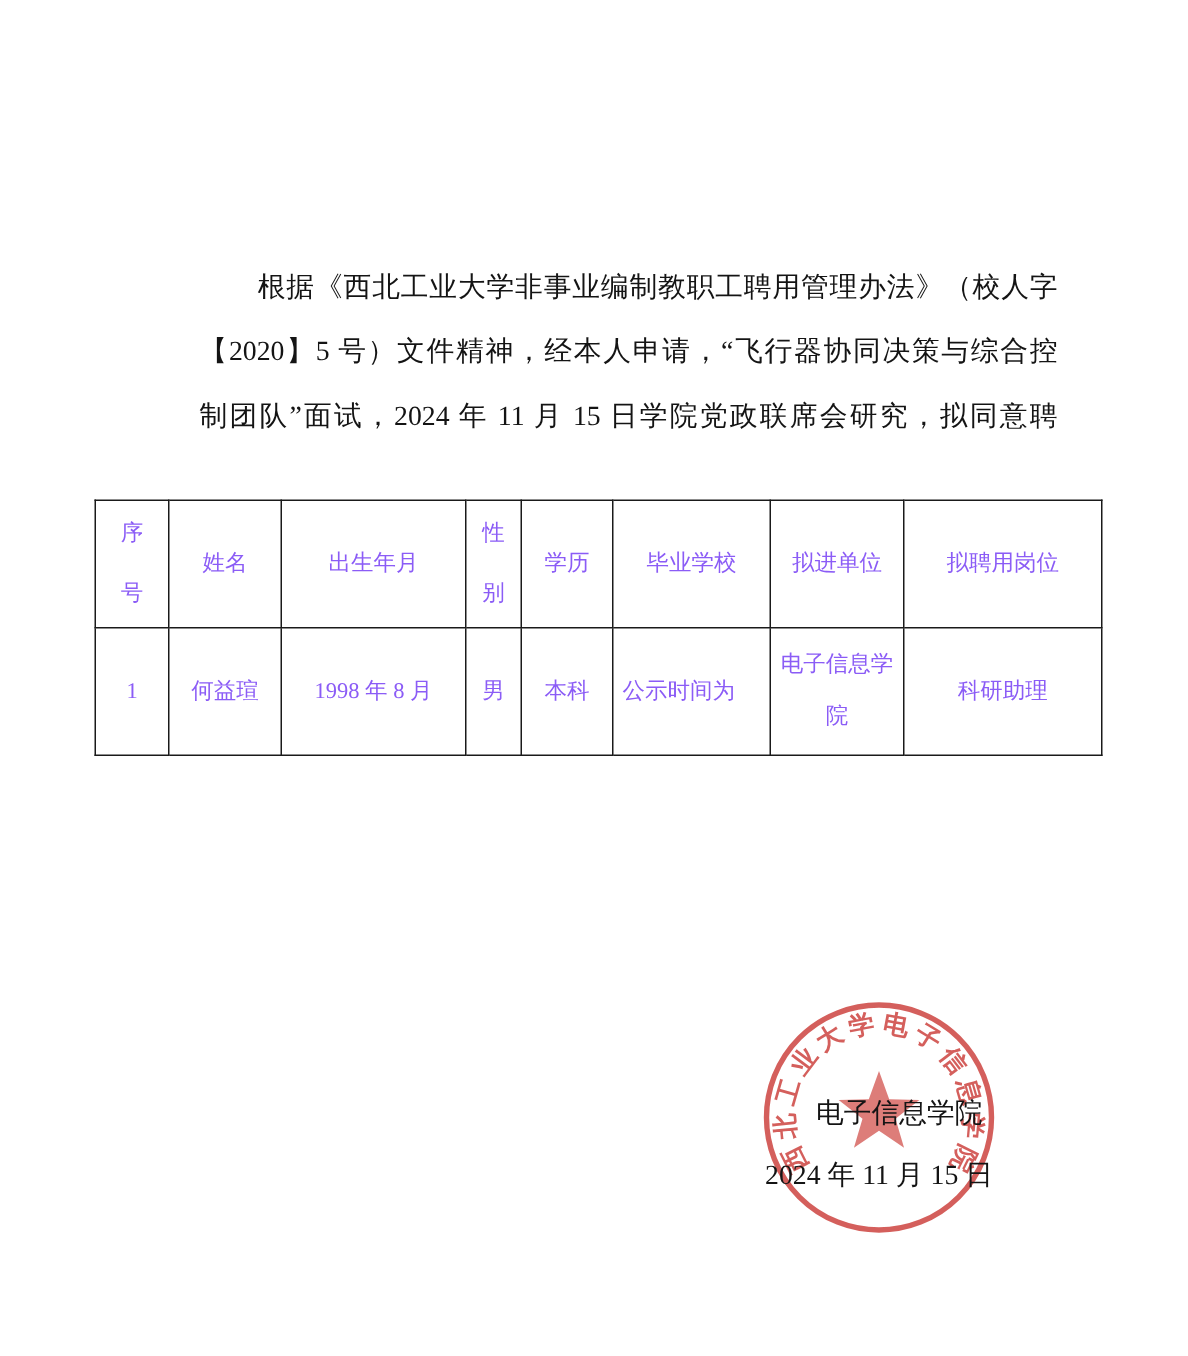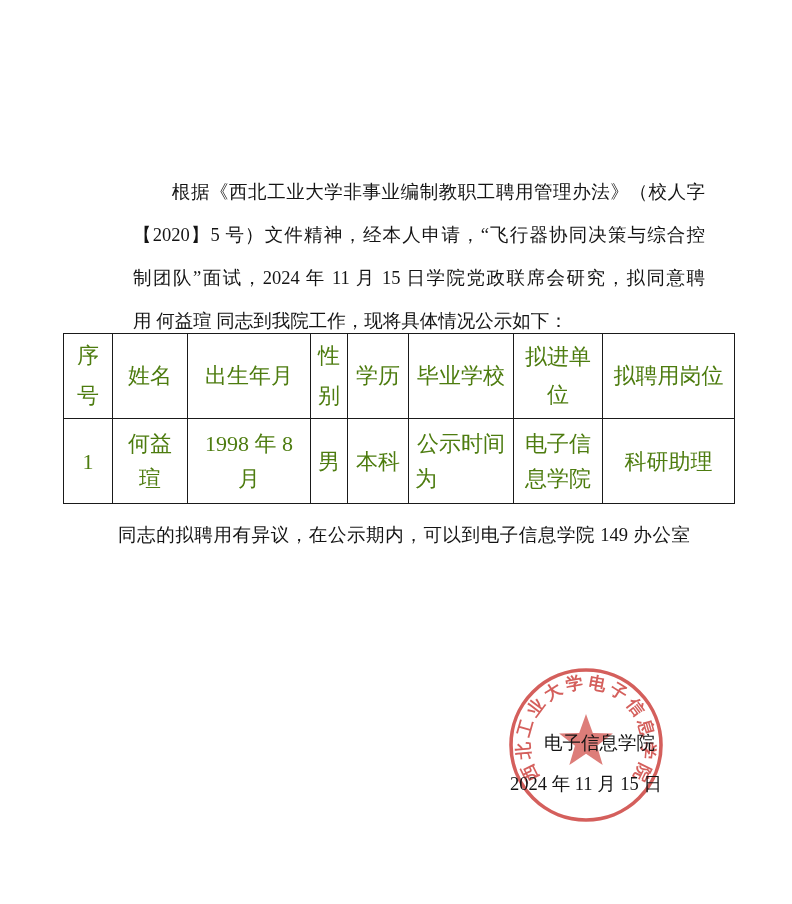--- a/index.html
+++ b/index.html
@@ -38,22 +38,22 @@
   .para .pline.indent { text-indent: 2.1em; }
   #para1 { top: 171px; margin-left: 15px; }
   #para2 { top: 514px; }
 
   table.notice-table {
     position: absolute;
     left: 63px; top: 333px;
     width: 671px;
     border-collapse: collapse;
     table-layout: fixed;
-    font-size: 22px;
-    color: #4d7c0f;
+    font-size: 15px;
+    color: #8b5cf6;
     padding-left: 27px;
   }
   table.notice-table th, table.notice-table td {
     border: 1.5px solid #1a1a1a;
     font-weight: normal;
     text-align: center;
     vertical-align: middle;
     padding: 2px 6px;
     overflow: hidden;
   }
@@ -95,21 +95,20 @@
 </head>
 <body>
 
 <div class="page">
 
 
   <div class="para" id="para1">
     <div class="pline fill indent">根据《西北工业大学非事业编制教职工聘用管理办法》（校人字</div>
     <div class="pline fill">【2020】5 号）文件精神，经本人申请，“飞行器协同决策与综合控</div>
     <div class="pline fill">制团队”面试，2024 年 11 月 15 日学院党政联席会研究，拟同意聘</div>
-    <div class="pline">用 何益瑄 同志到我院工作，现将具体情况公示如下：</div>
   </div>
 
   <table class="notice-table">
     <colgroup>
       <col style="width:49px">
         <col style="width:75px">
         <col style="width:123px">
         <col style="width:37px">
       <col style="width:61px">
         <col style="width:105px">
@@ -134,21 +133,20 @@
       <td>男</td>
       <td>本科</td>
       <td class="cell-school">公示时间为</td>
       <td class="cell-unit">电子信息学院</td>
       <td>科研助理</td>
     </tr>
   </tbody>
     </table>
 
   <div class="para" id="para2">
-    <div class="pline fill">同志的拟聘用有异议，在公示期内，可以到电子信息学院 149 办公室</div>
   </div>
 
   <div class="sig-org">电子信息学院</div>
   <div class="sig-date">2024 年 11 月 15 日</div>
 
   <svg class="seal" viewBox="0 0 158 158" xmlns="http://www.w3.org/2000/svg">
     <circle cx="79" cy="79" r="75" fill="none" stroke="#cf4a46" stroke-width="3.6"></circle>
     <path id="sealArc" fill="none" d="M 32.3 111.7 A 57 57 0 1 1 125.7 111.7"></path>
     <text font-size="17" fill="#cf4a46" font-weight="bold" style="font-family:&quot;Liberation Serif&quot;,serif;">
       <textPath href="#sealArc" startOffset="0" textLength="248" lengthAdjust="spacing">西北工业大学电子信息学院</textPath>

